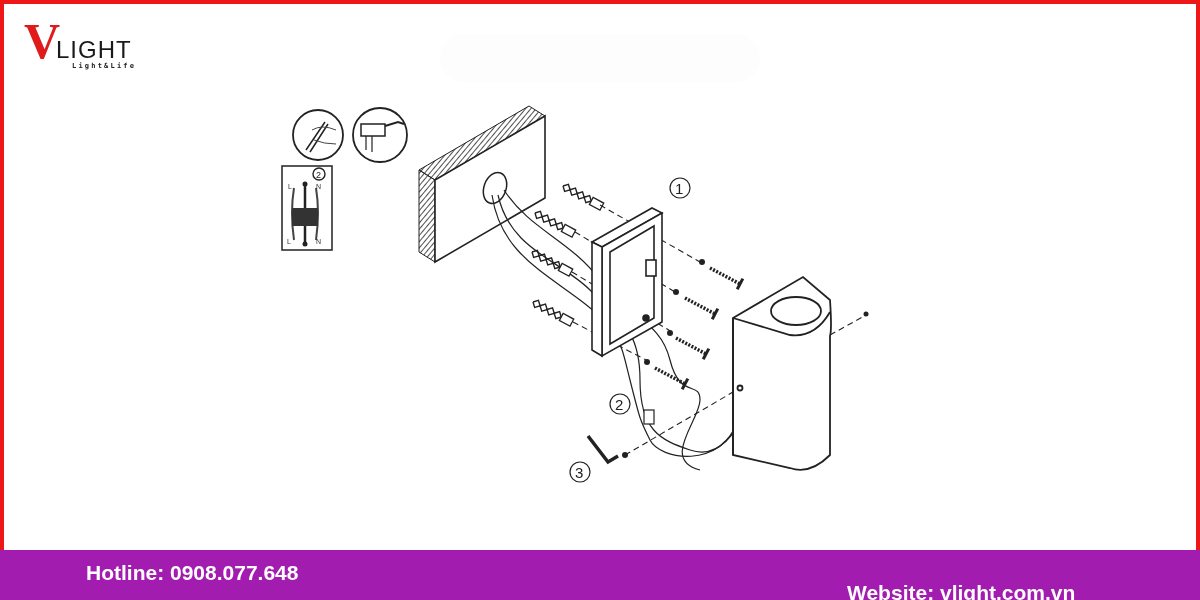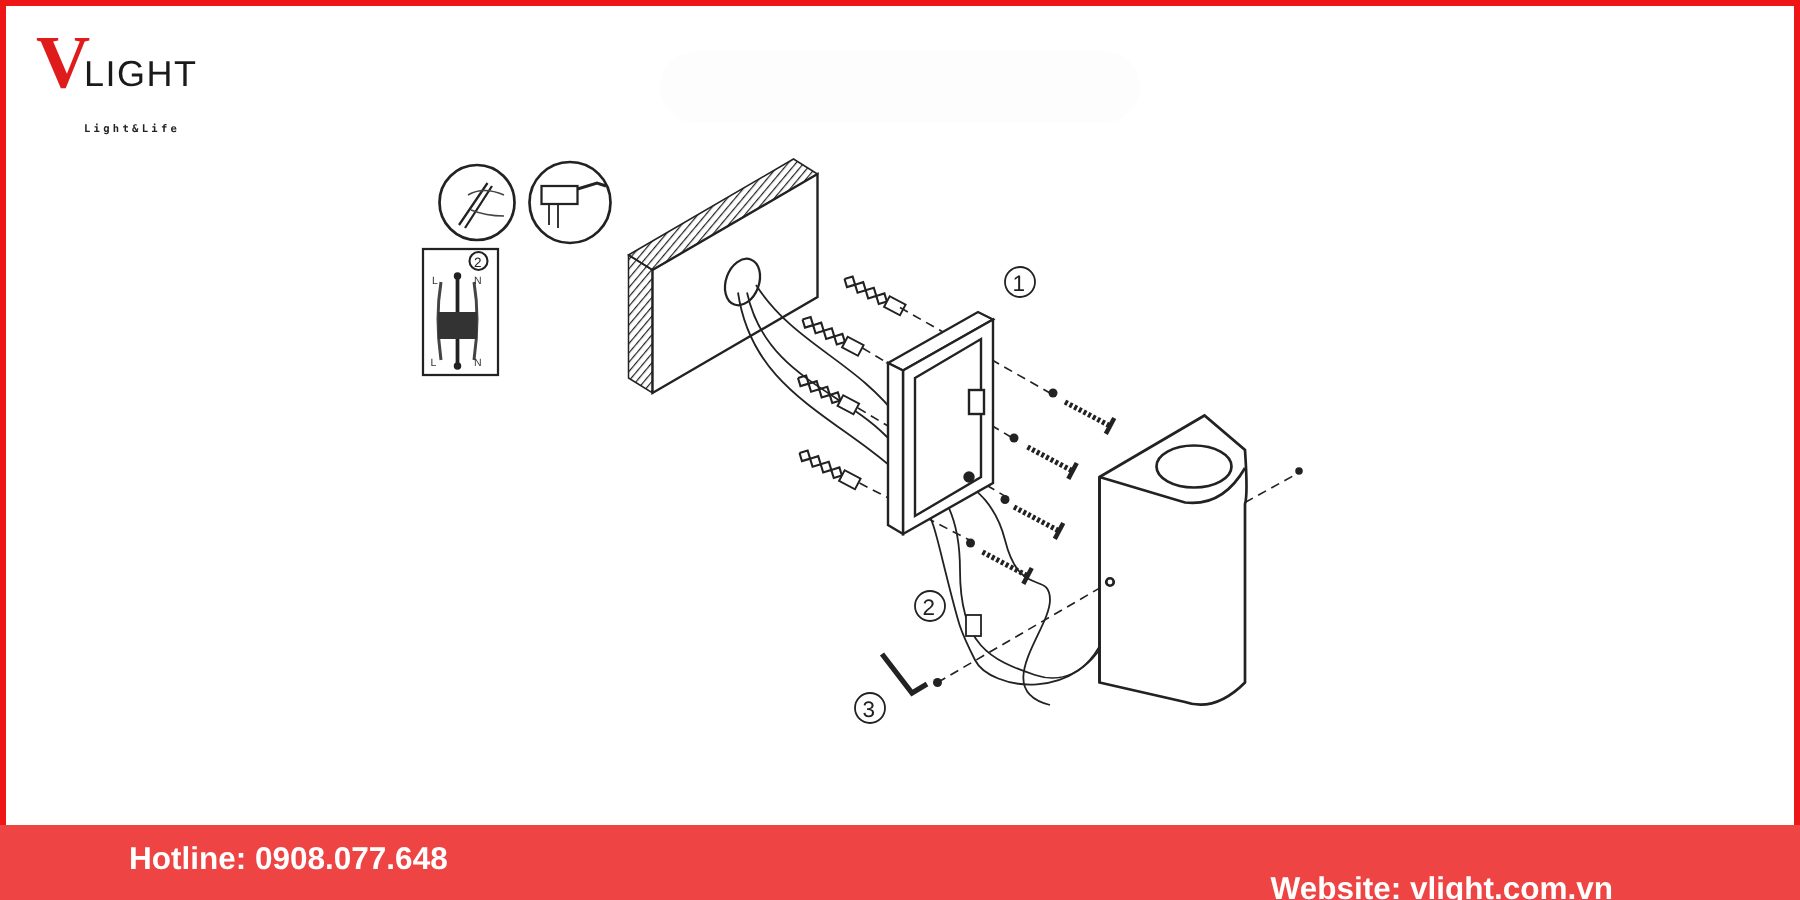--- a/index.html
+++ b/index.html
@@ -18,32 +18,32 @@
     position: absolute; left: 0; top: -6px;
     font-family: "Liberation Serif", serif; font-weight: bold; font-size: 50px;
     color: #e01b1b; line-height: 1;
   }
   .logo-light {
     position: absolute; left: 32px; top: 16px;
     font-family: "Liberation Sans", sans-serif; font-size: 24px; color: #1a1a1a;
     letter-spacing: 1px; line-height: 1; text-align: right;
   }
   .logo-tag {
-    position: absolute; left: 32px; top: 40px;
+    position: absolute; left: 48px; top: 40px;
     font-family: "DejaVu Sans Mono", monospace; font-size: 7px; color: #222;
-    letter-spacing: 2.2px; font-weight: bold; margin-top: 20px;
+    letter-spacing: 2.2px; font-weight: bold;
   }
   .blur-overlay {
     position: absolute; left: 440px; top: 34px; width: 320px; height: 48px;
     background: #fcfcfc; border-radius: 24px; opacity: 0.7;
   }
   .diagram { position: absolute; left: 0; top: 0; width: 1200px; height: 550px; }
   .footer {
     position: absolute; left: 0; top: 550px; width: 1200px; height: 50px;
-    background: #ef4444;
+    background: #a21caf;
   }
   .footer-text {
     position: absolute; top: 11px; color: #ffffff; font-weight: bold; font-size: 21px;
     font-family: "Liberation Sans", sans-serif; white-space: nowrap;
   }
   .hotline { left: 86px; }
   .website { left: 847px; margin-top: 20px; }
   .step-label { font-family: "Liberation Sans", sans-serif; font-size: 15px; fill: #222; }
 </style>
 </head>

